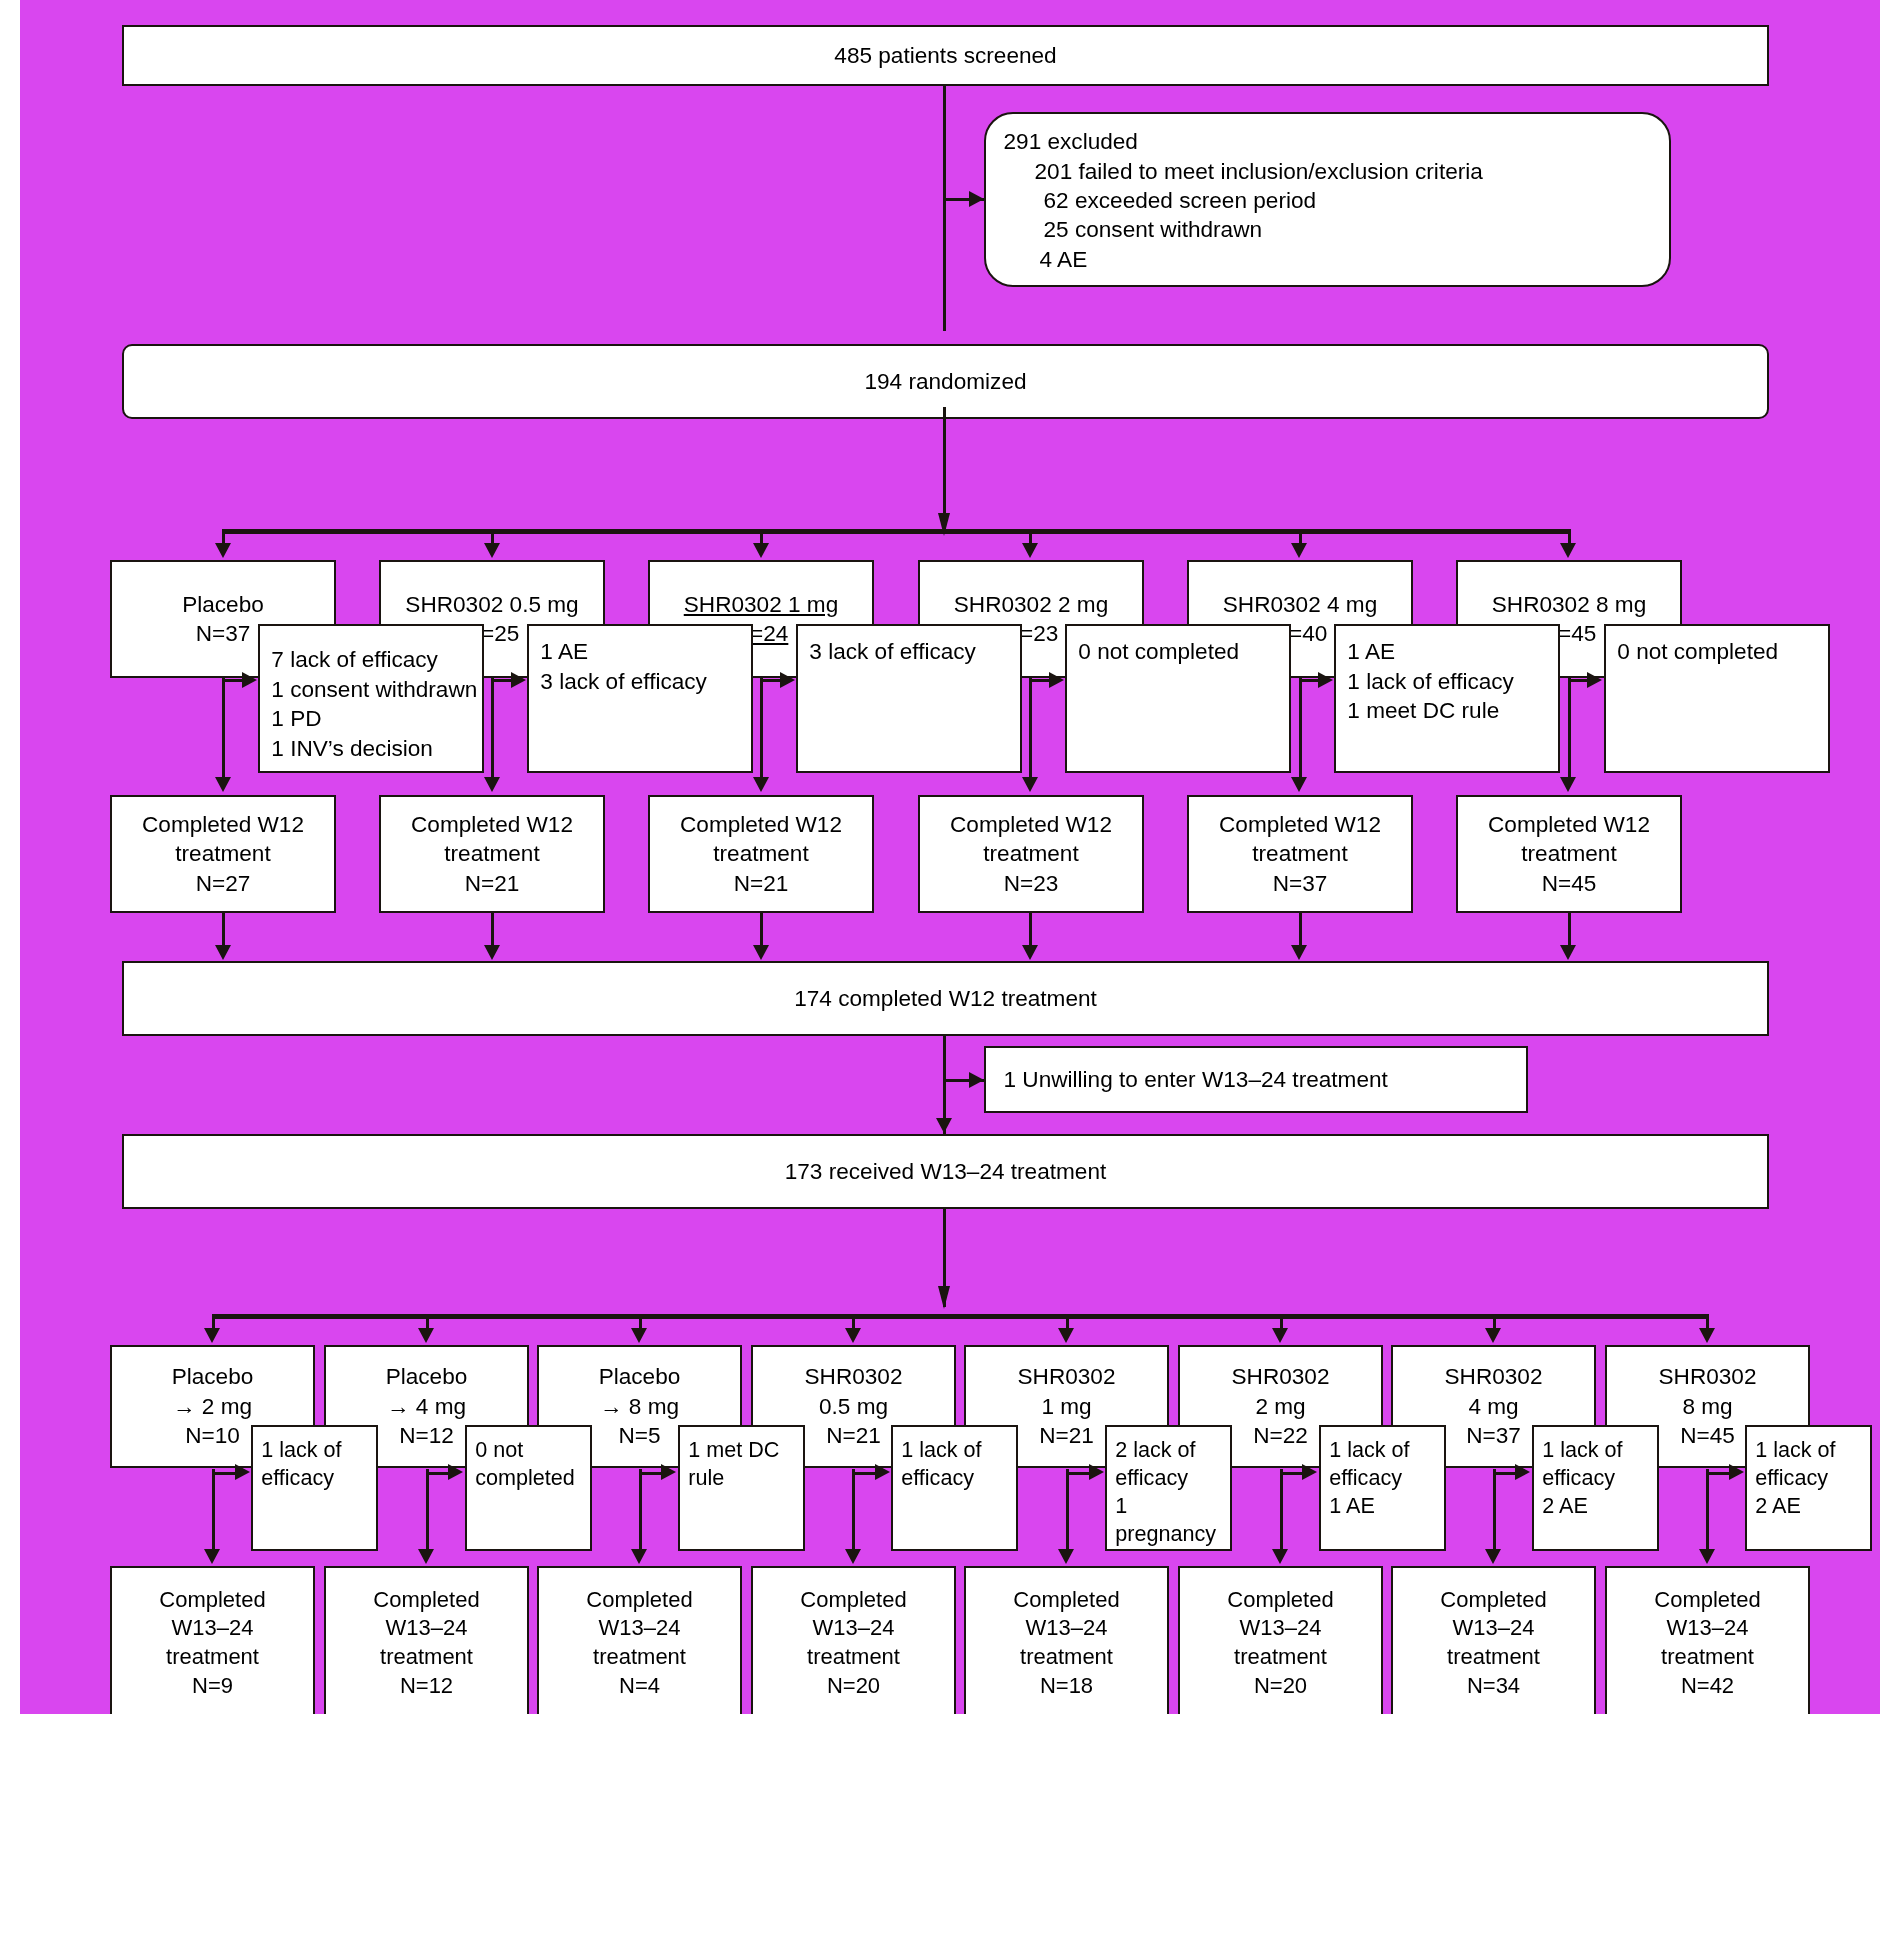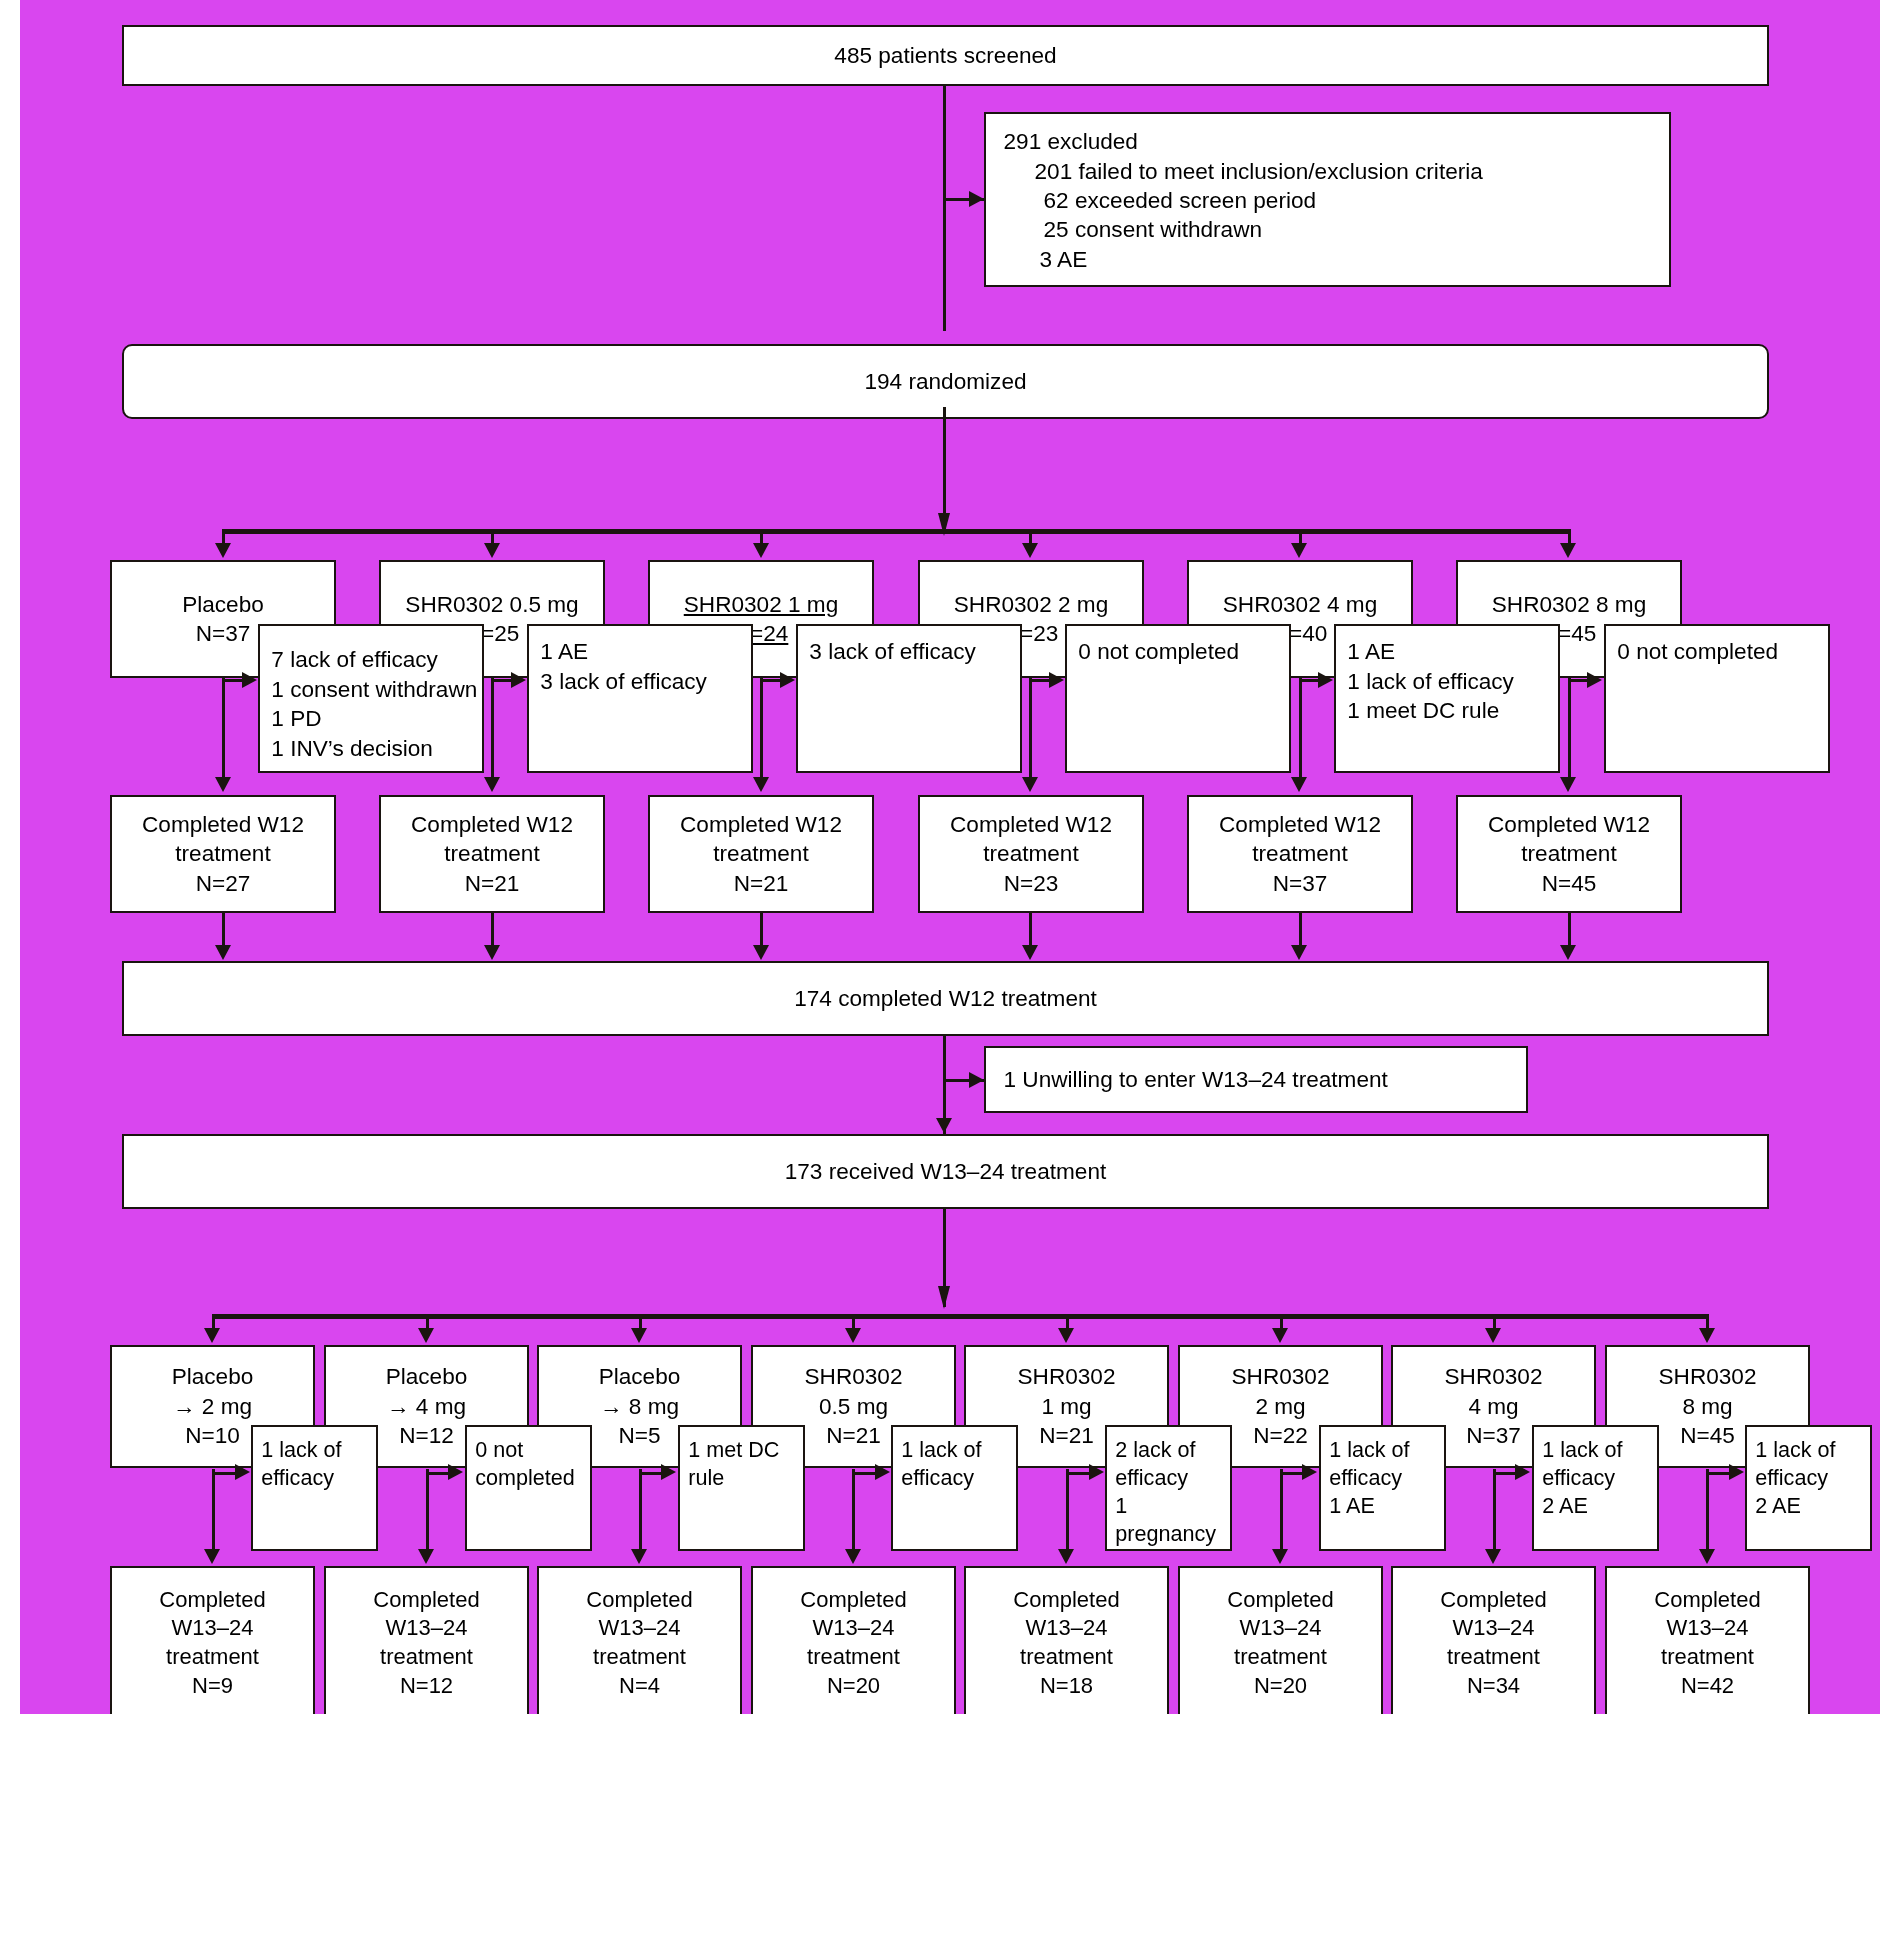--- a/index.html
+++ b/index.html
@@ -3,21 +3,21 @@
 <meta charset="utf-8">
 <style>
   html,body{margin:0;padding:0;background:#fff;}
   body{font-family:"Liberation Sans","DejaVu Sans",sans-serif;color:#000;}
   #stage{position:relative;width:1880px;height:1714px;background:#d946ef;overflow:hidden;margin-left:20px;}
 
   
   .box{position:absolute;box-sizing:border-box;border:2.6px solid #1a1410;background:#fff;
        display:flex;flex-direction:column;align-items:center;justify-content:center;
        text-align:center;line-height:1.30;font-size:22.6px;}
-  .box.left{align-items:flex-start;text-align:left;justify-content:flex-start;}
+  .box.left{align-items:flex-start;text-align:left;justify-content:flex-start;border-radius:29px;}
   .box.leftmid{align-items:flex-start;text-align:left;justify-content:center;}
   .box .ln{display:block;width:100%;}
   .box.left .ln,.box.leftmid .ln{width:auto;}
 
   
   .ind1{padding-left:31px;text-align:center;}
   .ind2{padding-left:40px;}
   .ind3{padding-left:36px;}
 
   .adown{position:absolute;width:0;height:0;
@@ -34,21 +34,21 @@
 <div id="stage">
     <div class="box" style="left: 102px; top: 25px; width: 1647px; height: 61px;">
       <span class="ln">485 patients screened</span>
     </div>
     <div style="left: 923px; top: 85px; width: 2.6px; height: 246px; position: absolute; background: rgb(26, 20, 16);"></div>
     <div class="box left" style="left: 964px; top: 112px; width: 687px; height: 175px; padding: 13.4px 0px 0px 17.5px;">
       <span class="ln">291 excluded</span>
       <span class="ln ind1">201 failed to meet inclusion/exclusion criteria</span>
       <span class="ln ind2">62 exceeded screen period</span>
       <span class="ln ind2">25 consent withdrawn</span>
-      <span class="ln ind3">3 AE</span>
+      <span class="ln ind3">4 AE</span>
     </div>
     <div style="left: 924px; top: 198px; width: 40px; height: 2.6px; position: absolute; background: rgb(26, 20, 16);"></div>
     <div class="aright" style="left: 949px; top: 191px;"></div>
     <div class="box" style="left: 102px; top: 344px; width: 1647px; height: 75px; border-radius: 10px;">
       <span class="ln">194 randomized</span>
     </div>
     <div style="left: 923px; top: 407px; width: 2.6px; height: 123px; position: absolute; background: rgb(26, 20, 16);"></div>
     <div class="adown aslim" style="left: 918px; top: 513px;"></div>
     <div style="left: 203px; top: 529px; width: 1345px; height: 4.6px; position: absolute; background: rgb(26, 20, 16);"></div>
     <div style="left: 202px; top: 529px; width: 2.6px; height: 15.4px; position: absolute; background: rgb(26, 20, 16);"></div>

